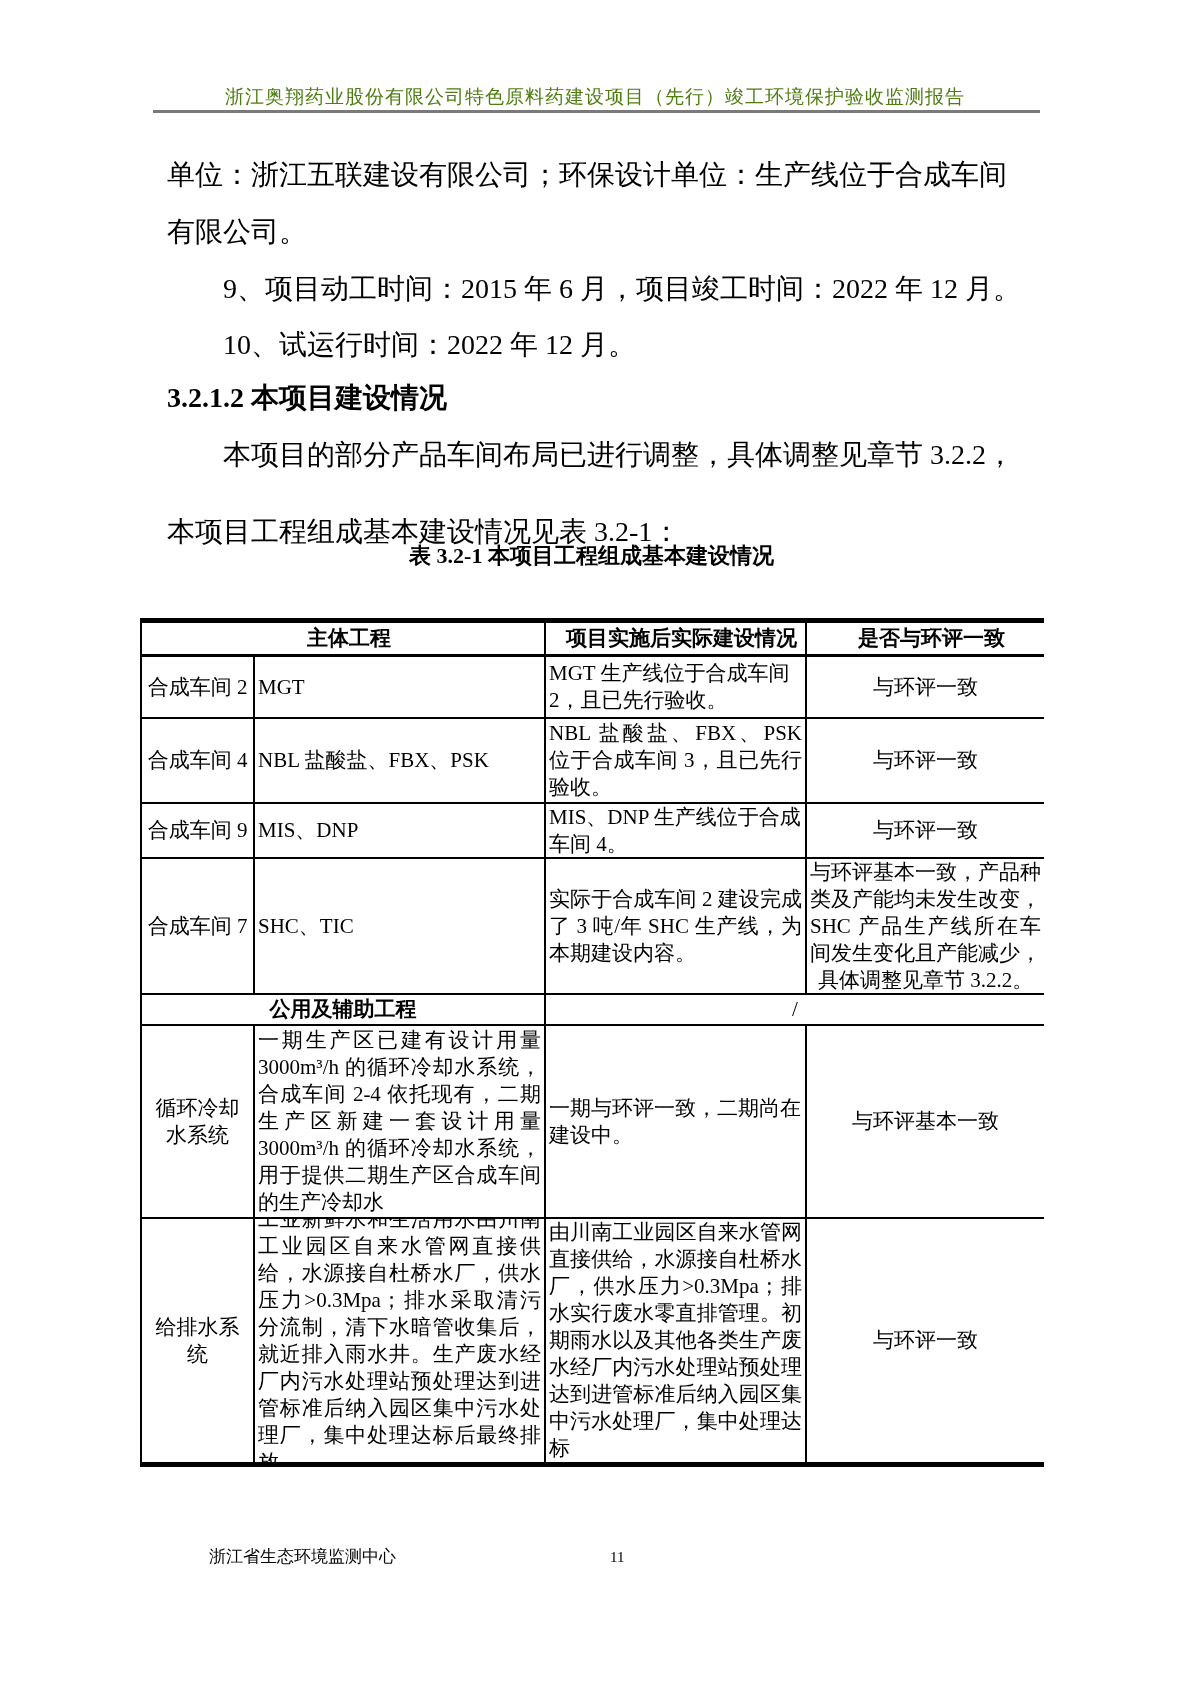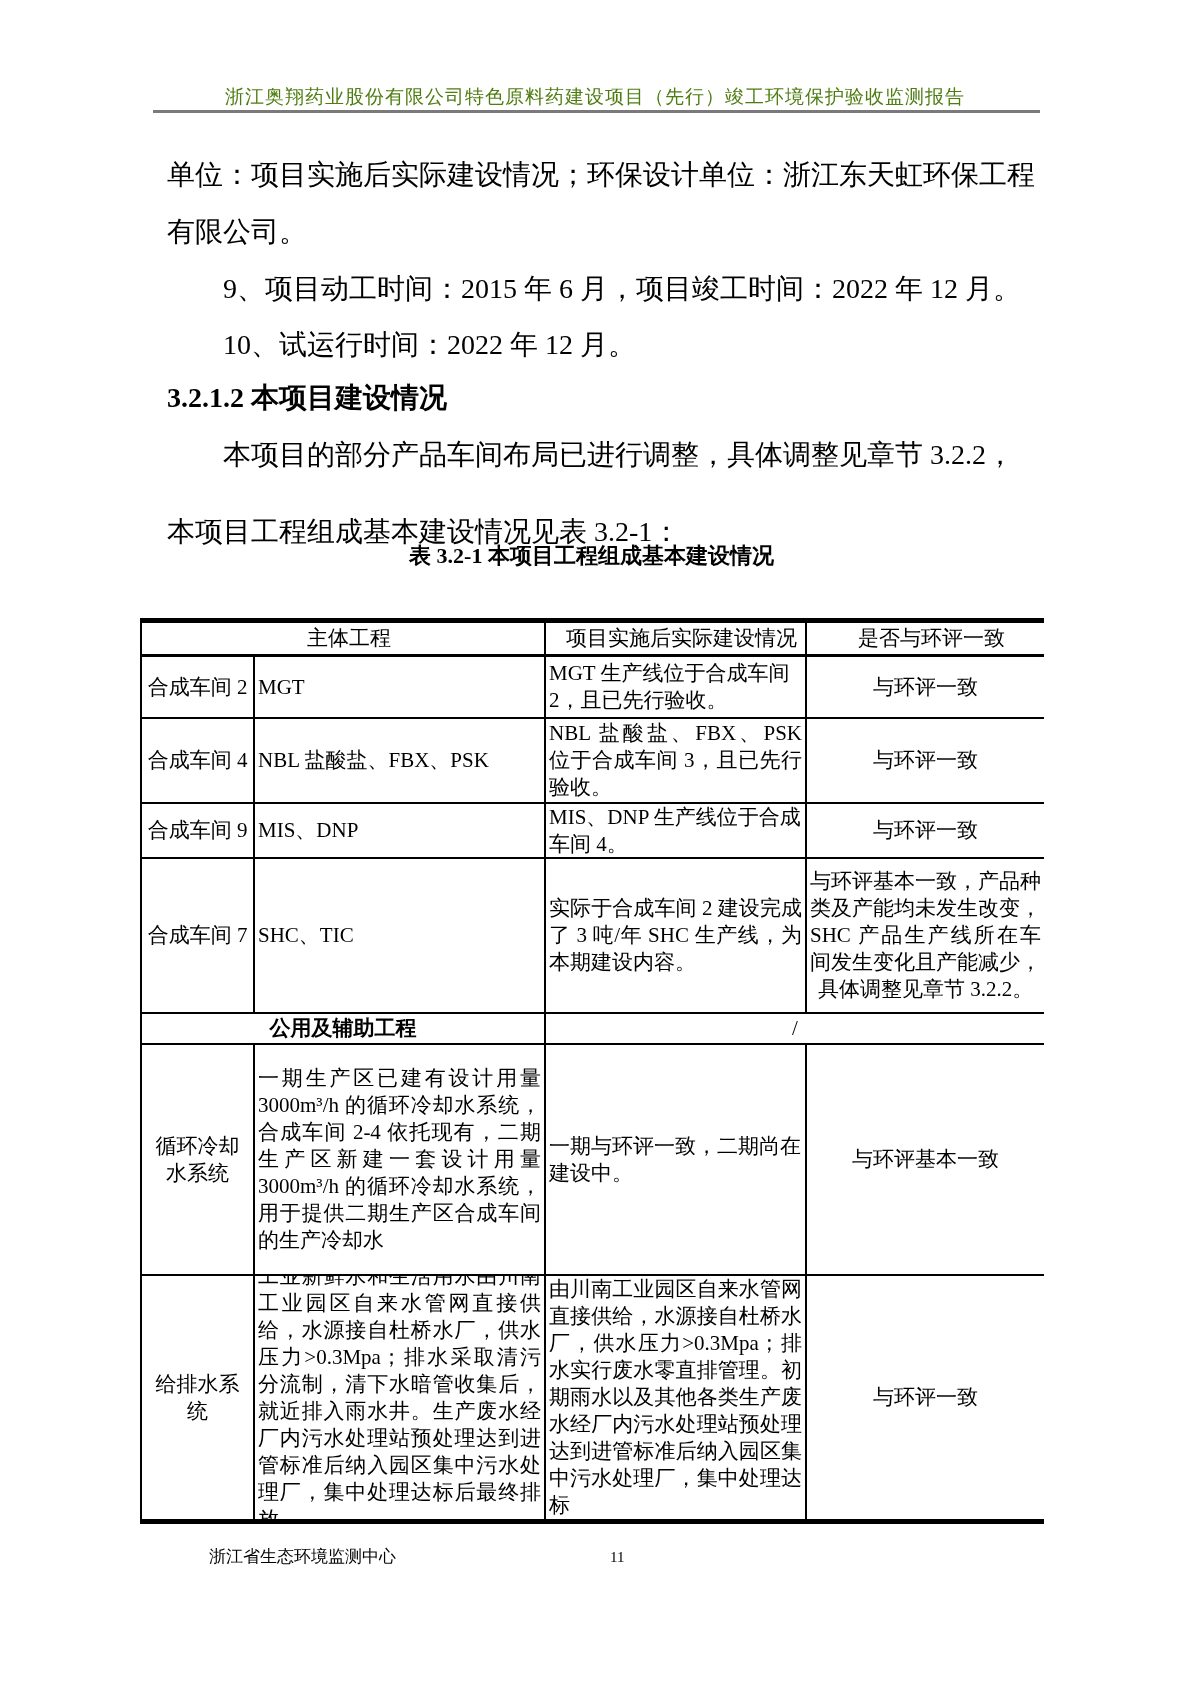--- a/index.html
+++ b/index.html
@@ -18,39 +18,39 @@
   .tcaption{position:absolute;top:540px;left:140px;width:903px;text-align:center;
     font-size:22px;font-weight:bold;line-height:32px;}
   table.ptable{
     position:absolute;top:618px;left:140px;width:903px;table-layout:fixed;
     border-collapse:collapse;border-top:5px solid #000;border-bottom:5px solid #000;
     border-left:2px solid #000;
     font-size:21px;line-height:27px;
   }
   .ptable td,.ptable th{border:2px solid #000;padding:0;vertical-align:middle;font-weight:normal;}
   .ptable td:last-child,.ptable th:last-child{border-right:none;}
-  .ptable tr.thr th{border-bottom:3px solid #000;font-weight:normal;padding-left:12px;}
+  .ptable tr.thr th{border-bottom:3px solid #000;font-weight:bold;padding-left:12px;}
   .cb{display:flex;flex-direction:column;justify-content:center;overflow:hidden;padding:0 3px;}
-  .hh{height:31px}.h1{height:60px}.h2{height:83px}.h3{height:53px}.h4{height:153px}
-  .h5{height:33px}.h6{height:29px}.h7{height:229px}.h8{height:243px}
+  .hh{height:31px}.h1{height:60px}.h2{height:83px}.h3{height:53px}.h4{height:134px}
+  .h5{height:33px}.h6{height:29px}.h7{height:191px}.h8{height:243px}
   .c{text-align:center;}
   .l{text-align:left;}
   .j{text-align:justify;text-justify:inter-character;}
   .jc{text-align:justify;text-justify:inter-character;text-align-last:center;}
   .prewrap{white-space:pre-line;}
   .footer-org{position:absolute;top:1547px;left:209px;font-size:17px;line-height:20px;white-space:nowrap;}
   .footer-num{position:absolute;top:1547px;left:610px;font-size:15px;line-height:20px;}
 </style>
 </head>
 <body>
 
 <div class="doc-header">浙江奥翔药业股份有限公司特色原料药建设项目（先行）竣工环境保护验收监测报告</div>
 <div class="header-rule"></div>
 
-<div class="bline" style="top:146px">单位：项目实施后实际建设情况；环保设计单位：浙江东天虹环保工程</div>
+<div class="bline" style="top:146px">单位：浙江五联建设有限公司；环保设计单位：生产线位于合成车间</div>
 <div class="bline" style="top:203px">有限公司。</div>
 <div class="bline indent" style="top:260px">9、项目动工时间：2015 年 6 月，项目竣工时间：2022 年 12 月。</div>
 <div class="bline indent" style="top:316px">10、试运行时间：2022 年 12 月。</div>
 <div class="bline bold" style="top:369px">3.2.1.2 本项目建设情况</div>
 <div class="bline indent" style="top:426px">本项目的部分产品车间布局已进行调整，具体调整见章节 3.2.2，</div>
 <div class="bline" style="top:503px">本项目工程组成基本建设情况见表 3.2-1：</div>
 
 <div class="tcaption">表 3.2-1 本项目工程组成基本建设情况</div>
 
 <table class="ptable">

